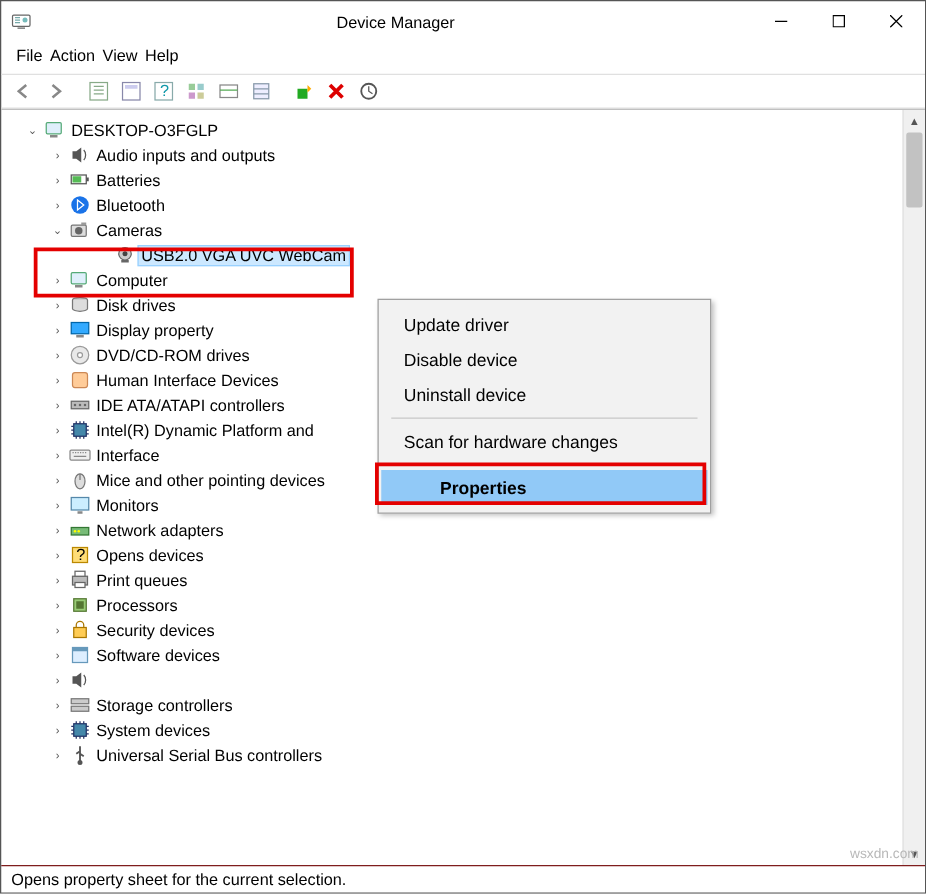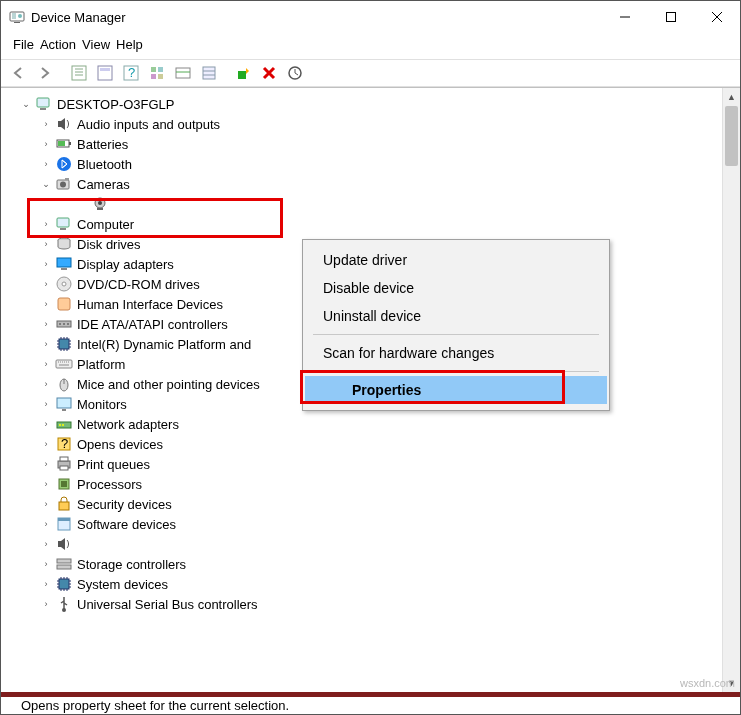--- a/index.html
+++ b/index.html
@@ -1,17 +1,17 @@
 <!DOCTYPE html>
 <html><head>
 <meta charset="utf-8">
 <style>
 * { box-sizing: border-box; margin: 0; padding: 0; font-family: "Segoe UI", Tahoma, sans-serif; font-size: 13px; }
 body { background: #fff; width: 741px; height: 715px; overflow: hidden; position: relative; }
-.window { width: 741px; height: 715px; border: 1px solid #555; background: #fff; display: flex; flex-direction: column; }
+.window { width: 741px; height: 715px; border: 1px solid #555; background: #fff; display: flex; flex-direction: column; text-align: center; }
 .title-bar { height: 32px; display: flex; align-items: center; padding: 0 0 0 8px; }
 .title-bar .app-icon { width: 16px; height: 16px; margin-right: 6px; }
 .title-bar .title { flex: 1; font-size: 13px; }
 .win-btn { width: 46px; height: 30px; display: flex; align-items: center; justify-content: center; }
 .win-btn svg { pointer-events:none; }
 .menu-bar { height: 22px; display: flex; align-items: center; gap: 6px; padding: 0 12px; margin-bottom: 4px; }
 .menu-item { font-size: 13px; }
 .toolbar { height: 28px; border-top: 1px solid #e0e0e0; border-bottom: 1px solid #e0e0e0; display: flex; align-items: center; padding: 0 6px; gap: 2px; }
 .tbtn { width: 24px; height: 24px; display: flex; align-items: center; justify-content: center; border-radius:2px; }
 .tsep { width:6px; }
@@ -19,25 +19,25 @@
 .tree { flex: 1; overflow: auto; padding: 6px 0 0 0; user-select: none; }
 .node { display: flex; align-items: center; height: 20px; padding-left: 18px; white-space: nowrap; }
 .node.depth1 { padding-left: 38px; }
 .node.depth2 { padding-left: 74px; }
 .node .chev { width: 14px; display:inline-flex; justify-content:center; color:#555; font-size:9px; }
 .node .icon { width: 18px; height: 18px; display:inline-flex; align-items:center; justify-content:center; margin:0 4px 0 2px; }
 .node .label {}
 .node.selected .label { background:#cce8ff; border:1px solid #99d1ff; padding:0 2px; margin-left:-3px; }
 .node.selected { }
 .red-box { position:absolute; border:3px solid #e40000; pointer-events:none; }
-.ctx { position:absolute; left:302px; top:239px; width:308px; background:#f2f2f2; border:1px solid #a0a0a0; box-shadow:2px 2px 4px rgba(0,0,0,.25); padding:6px 2px; }
+.ctx { position:absolute; left:302px; top:239px; width:267px; background:#f2f2f2; border:1px solid #a0a0a0; box-shadow:2px 2px 4px rgba(0,0,0,.25); padding:6px 2px; }
 .ctx-item { padding:6px 18px; font-size:14px; }
 .ctx-item.hl { background:#91c9f7; font-weight:bold;padding-left:47px; }
 .ctx-sep { height:1px; background:#c8c8c8; margin:4px 8px; }
-.status-bar { height:22px; border-top:5px solid #7f1d1d; padding:2px 20px; font-size:13px; display:flex; align-items:center; }
+.status-bar { height:22px; border-top:1px solid #7f1d1d; padding:2px 8px; font-size:13px; display:flex; align-items:center; }
 .scrollbar { width:18px; background:#f0f0f0; border-left:1px solid #e0e0e0; position:relative; }
 .scroll-up, .scroll-down { height:18px; display:flex; align-items:center; justify-content:center; color:#555; font-size:9px; }
 .scroll-thumb { position:absolute; top:18px; left:2px; right:2px; height:60px; background:#c2c2c2; border-radius:2px; }
 .watermark { position:absolute; right:6px; bottom:26px; font-size:11px; color:#b8b8b8; }
 </style>
 </head>
 <body>
 
 <div class="window">
 
@@ -201,20 +201,21 @@
         </div>
         <div class="node depth2 selected">
           <span class="chev"></span>
           <span class="icon">
             <svg width="18" height="18" viewBox="0 0 18 18">
               <circle cx="9" cy="8" r="5" fill="#ccc" stroke="#666"></circle>
               <circle cx="9" cy="8" r="2" fill="#444"></circle>
               <path d="M6 14h6" stroke="#666" stroke-width="2"></path>
             </svg>
           </span>
+          <span class="label">USB2.0 VGA UVC WebCam</span>
         </div>
         <div class="node depth1">
           <span class="chev">›</span>
           <span class="icon">
             <svg width="18" height="18" viewBox="0 0 18 18">
               <rect x="2" y="3" width="12" height="9" rx="1" fill="#dfeffb" stroke="#5a7"></rect>
               <rect x="5" y="13" width="6" height="2" fill="#888"></rect>
             </svg>
           </span>
           <span class="label">Computer</span>
@@ -230,21 +231,21 @@
           <span class="label">Disk drives</span>
         </div>
         <div class="node depth1">
           <span class="chev">›</span>
           <span class="icon">
             <svg width="18" height="18" viewBox="0 0 18 18">
               <rect x="2" y="3" width="14" height="9" fill="#3af" stroke="#06a"></rect>
               <rect x="6" y="13" width="6" height="2" fill="#888"></rect>
             </svg>
           </span>
-          <span class="label">Display adapters</span>
+          <span class="label">Display property</span>
         </div>
         <div class="node depth1">
           <span class="chev">›</span>
           <span class="icon">
             <svg width="18" height="18" viewBox="0 0 18 18">
               <circle cx="9" cy="9" r="7" fill="#e8e8e8" stroke="#999"></circle>
               <circle cx="9" cy="9" r="2" fill="#fff" stroke="#999"></circle>
             </svg>
           </span>
           <span class="label">DVD/CD-ROM drives</span>
@@ -281,21 +282,21 @@
           <span class="label">Intel(R) Dynamic Platform and</span>
         </div>
         <div class="node depth1">
           <span class="chev">›</span>
           <span class="icon">
             <svg width="18" height="18" viewBox="0 0 18 18">
               <rect x="1" y="5" width="16" height="8" rx="1" fill="#eee" stroke="#888"></rect>
               <path d="M3 7h1M5 7h1M7 7h1M9 7h1M11 7h1M13 7h1M4 10h10" stroke="#888"></path>
             </svg>
           </span>
-          <span class="label">Platform</span>
+          <span class="label">Interface</span>
         </div>
         <div class="node depth1">
           <span class="chev">›</span>
           <span class="icon">
             <svg width="18" height="18" viewBox="0 0 18 18">
               <ellipse cx="9" cy="10" rx="4" ry="6" fill="#ddd" stroke="#777"></ellipse>
               <path d="M9 4v5" stroke="#777"></path>
             </svg>
           </span>
           <span class="label">Mice and other pointing devices</span>

